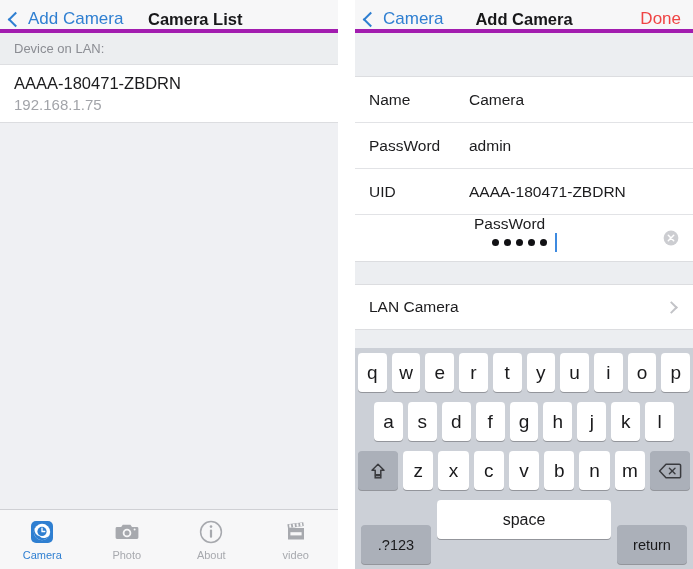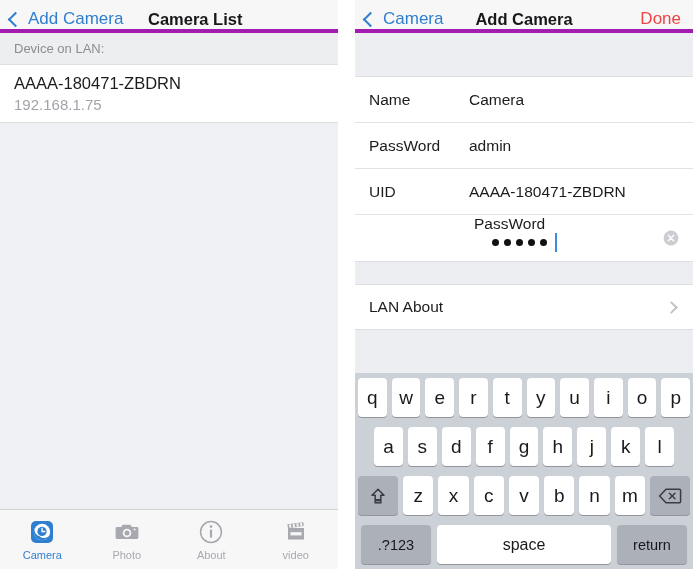--- a/index.html
+++ b/index.html
@@ -172,20 +172,21 @@
   }
   .key.wide-fn {
     background: #abb0b9;
     flex: 0 0 40px;
   }
   .key.space { flex: 1 1 auto; font-size: 16px; }
   .key.fn-text {
     background: #abb0b9;
     flex: 0 0 70px;
     font-size: 14.5px;
+    margin-top: 25px;
   }
   .kb-row.r4 { gap: 6px; padding: 0 3px; }
   .icon-svg { display: block; }
 </style>
 </head>
 <body>
 
 <div class="screens">
 
   <div class="panel-left">
@@ -314,21 +315,21 @@
           </svg>
         </span>
       </div>
 
     </div>
 
     <div class="gray-spacer" style="height:22px"></div>
 
     <div class="form-group">
       <div class="lan-row">
-        <span class="lan-label">LAN About</span>
+        <span class="lan-label">LAN Camera</span>
         <span class="chev-right"></span>
       </div>
     </div>
 
     <div class="gray-spacer" style="height:12px"></div>
 
     <div class="keyboard">
 
       <div class="kb-row r1">
         <span class="key">q</span>

